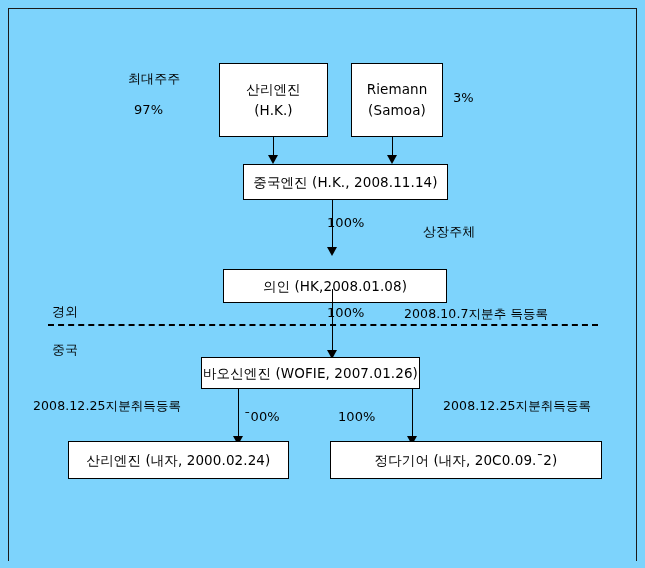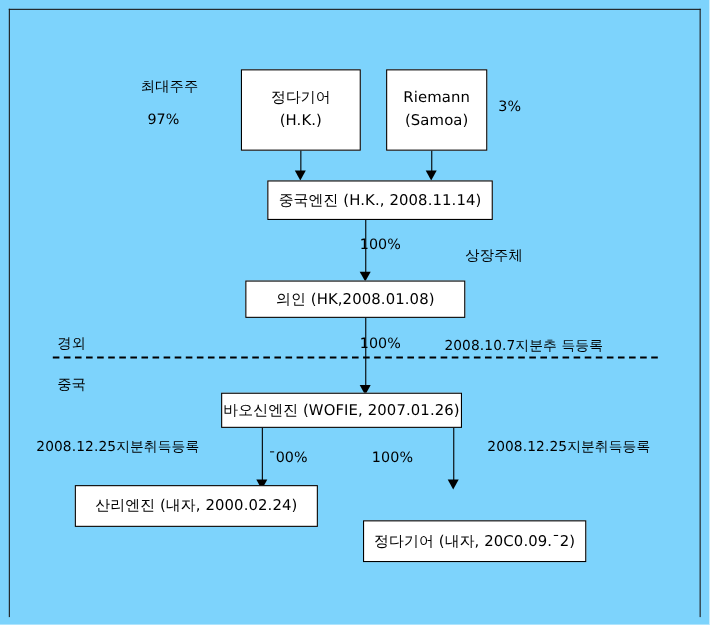--- a/index.html
+++ b/index.html
@@ -85,21 +85,21 @@
 
 <div id="canvas">
 
   <div class="page-frame"></div>
 
   <div class="label" style="left:128px; top:70px;">최대주주</div>
 
   <div class="label" style="left:134px; top:102px;">97%</div>
 
   <div class="node" style="left:219px; top:63px; width:109px; height:74px;">
-    <span class="ln">정다기어</span>
+    <span class="ln">산리엔진</span>
     <span class="ln">(H.K.)</span>
   </div>
 
   <div class="node" style="left:351px; top:63px; width:92px; height:74px;">
     <span class="ln">Riemann</span>
     <span class="ln">(Samoa)</span>
   </div>
 
   <div class="label" style="left:453px; top:90px;">3%</div>
 
@@ -112,21 +112,21 @@
   <div class="node one-line" style="left:219px; top:164px; width:205px; height:36px;margin-left:24px;">
     <span class="ln">중국엔진  (H.K., 2008.11.14)</span>
   </div>
 
   <div class="label" style="left:423px; top:175px;margin-top:48px;">상장주체</div>
 
   <div class="vline" style="left:332px; top:200px; height:50px;"></div>
   <div class="arrowhead" style="left:327px; top:247px;"></div>
   <div class="label" style="left:327px; top:215px;">100%</div>
 
-  <div class="node one-line" style="left:223px; top:255px; width:200px; height:34px;">
+  <div class="node one-line" style="left:223px; top:269px; width:224px; height:34px;">
     <span class="ln">의인  (HK,2008.01.08)</span>
   </div>
 
   <div class="vline" style="left:332px; top:289px; height:66px;"></div>
   <div class="arrowhead" style="left:327px; top:350px;"></div>
   <div class="label" style="left:327px; top:305px;">100%</div>
 
   <div class="divider" style="left:48px; top:324px; width:550px;"></div>
 
   <div class="label" style="left:52px; top:303px;">경외</div>
@@ -150,17 +150,17 @@
   <div class="label" style="left:338px; top:409px;">100%</div>
 
   <div class="label small" style="left:33px; top:398px;">2008.12.25지분취득등록</div>
 
   <div class="label small" style="left:443px; top:398px;">2008.12.25지분취득등록</div>
 
   <div class="node one-line" style="left:68px; top:441px; width:221px; height:38px;">
     <span class="ln">산리엔진  (내자, 2000.02.24)</span>
   </div>
 
-  <div class="node one-line" style="left:330px; top:441px; width:203px; height:38px;margin-top:32px;">
+  <div class="node one-line" style="left:330px; top:441px; width:272px; height:38px;">
     <span class="ln">정다기어  (내자, 20C0.09.ˉ2)</span>
   </div>
 
 </div>
 
 </body></html>

